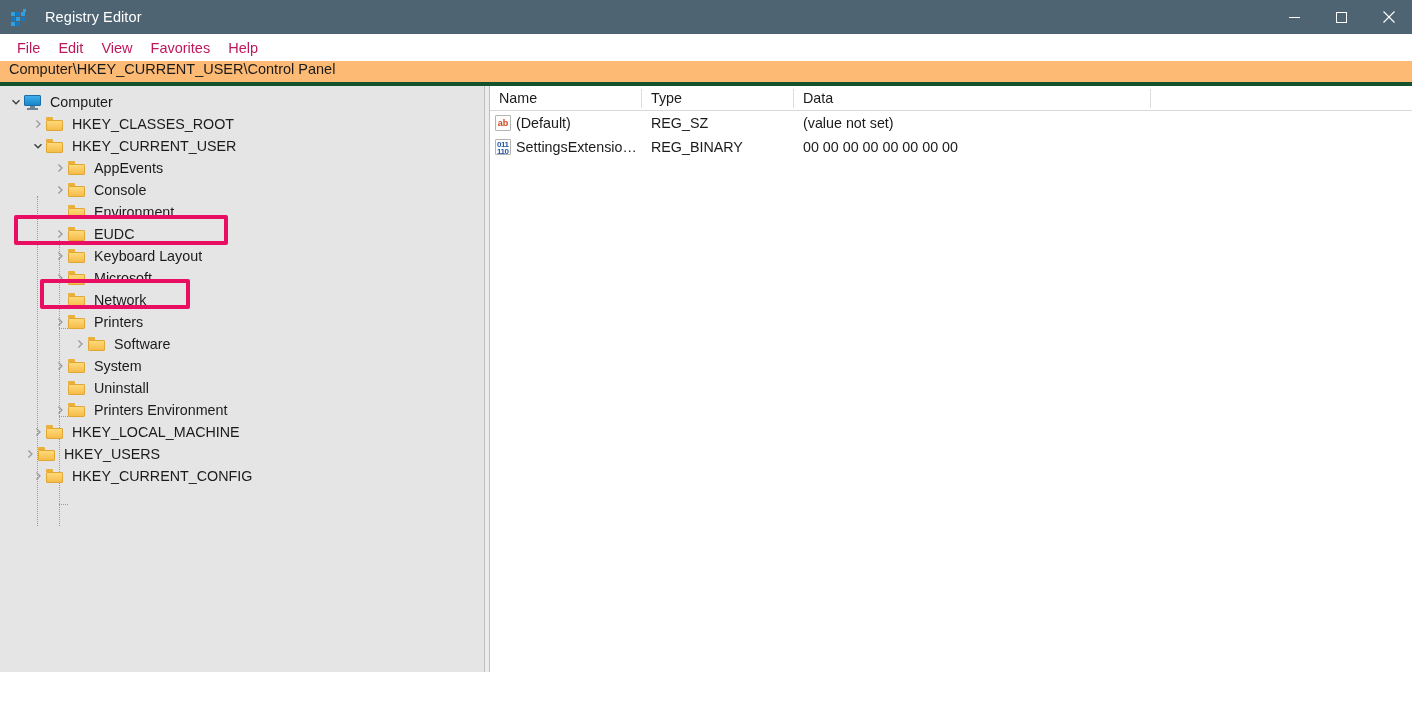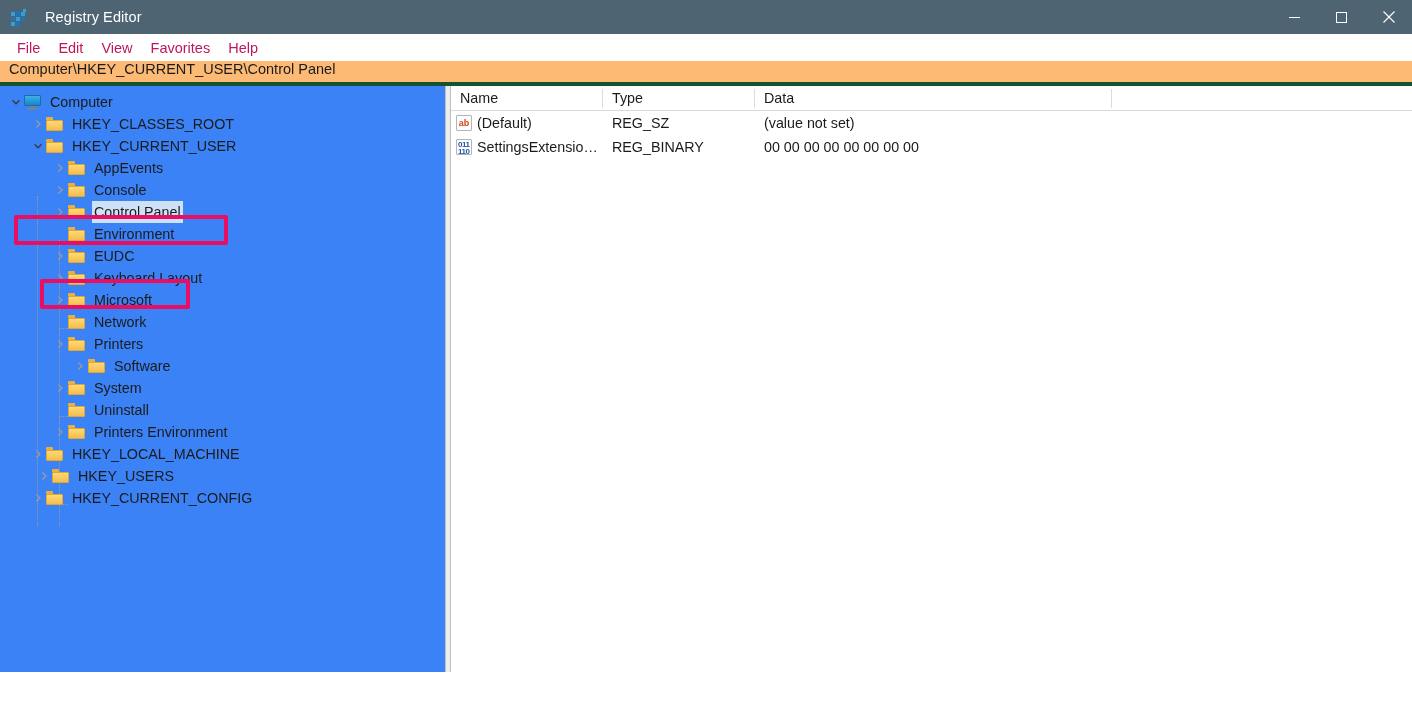--- a/index.html
+++ b/index.html
@@ -91,23 +91,23 @@
     color: #1b1b1b;
   }
 
   
   .main {
     display: flex;
     height: 586px;
     background: #ffffff;
   }
   .tree-pane {
-    width: 445px;
-    flex: 0 0 auto;
-    background: #3b82f6;
+    width: 484px;
+    flex: 0 0 auto;
+    background: #e5e5e5;
     position: relative;
     overflow: hidden;
     padding-top: 5px;
     box-sizing: border-box;
   }
   .splitter {
     width: 6px;
     flex: 0 0 auto;
     background: #ececed;
     border-left: 1px solid #bfbfc2;
@@ -403,32 +403,20 @@
             <svg width="10" height="10" viewBox="0 0 10 10">
               <polyline points="3.4,1.5 7,5 3.4,8.5" fill="none" stroke="#9a9a9a" stroke-width="1.3"></polyline>
             </svg>
           </div>
           <div class="folder">
             <div class="tab"></div>
             <div class="body"></div>
           </div>
           <div class="tree-label">Console</div>
         </div>
-        <div class="tree-row sel" style="padding-left: 52px;">
-          <div class="chev">
-            <svg width="10" height="10" viewBox="0 0 10 10">
-              <polyline points="3.4,1.5 7,5 3.4,8.5" fill="none" stroke="#9a9a9a" stroke-width="1.3"></polyline>
-            </svg>
-          </div>
-          <div class="folder">
-            <div class="tab"></div>
-            <div class="body"></div>
-          </div>
-          <div class="tree-label">Control Panel</div>
-        </div>
         <div class="tree-row" style="padding-left: 52px;">
           <div class="chev"></div>
           <div class="folder">
             <div class="tab"></div>
             <div class="body"></div>
           </div>
           <div class="tree-label">Environment</div>
         </div>
         <div class="tree-row" style="padding-left: 52px;">
           <div class="chev">
@@ -535,21 +523,21 @@
             <svg width="10" height="10" viewBox="0 0 10 10">
               <polyline points="3.4,1.5 7,5 3.4,8.5" fill="none" stroke="#9a9a9a" stroke-width="1.3"></polyline>
             </svg>
           </div>
           <div class="folder">
             <div class="tab"></div>
             <div class="body"></div>
           </div>
           <div class="tree-label">HKEY_LOCAL_MACHINE</div>
         </div>
-        <div class="tree-row" style="padding-left: 36px;">
+        <div class="tree-row" style="padding-left: 22px;">
           <div class="chev">
             <svg width="10" height="10" viewBox="0 0 10 10">
               <polyline points="3.4,1.5 7,5 3.4,8.5" fill="none" stroke="#9a9a9a" stroke-width="1.3"></polyline>
             </svg>
           </div>
           <div class="folder">
             <div class="tab"></div>
             <div class="body"></div>
           </div>
           <div class="tree-label">HKEY_USERS</div>

